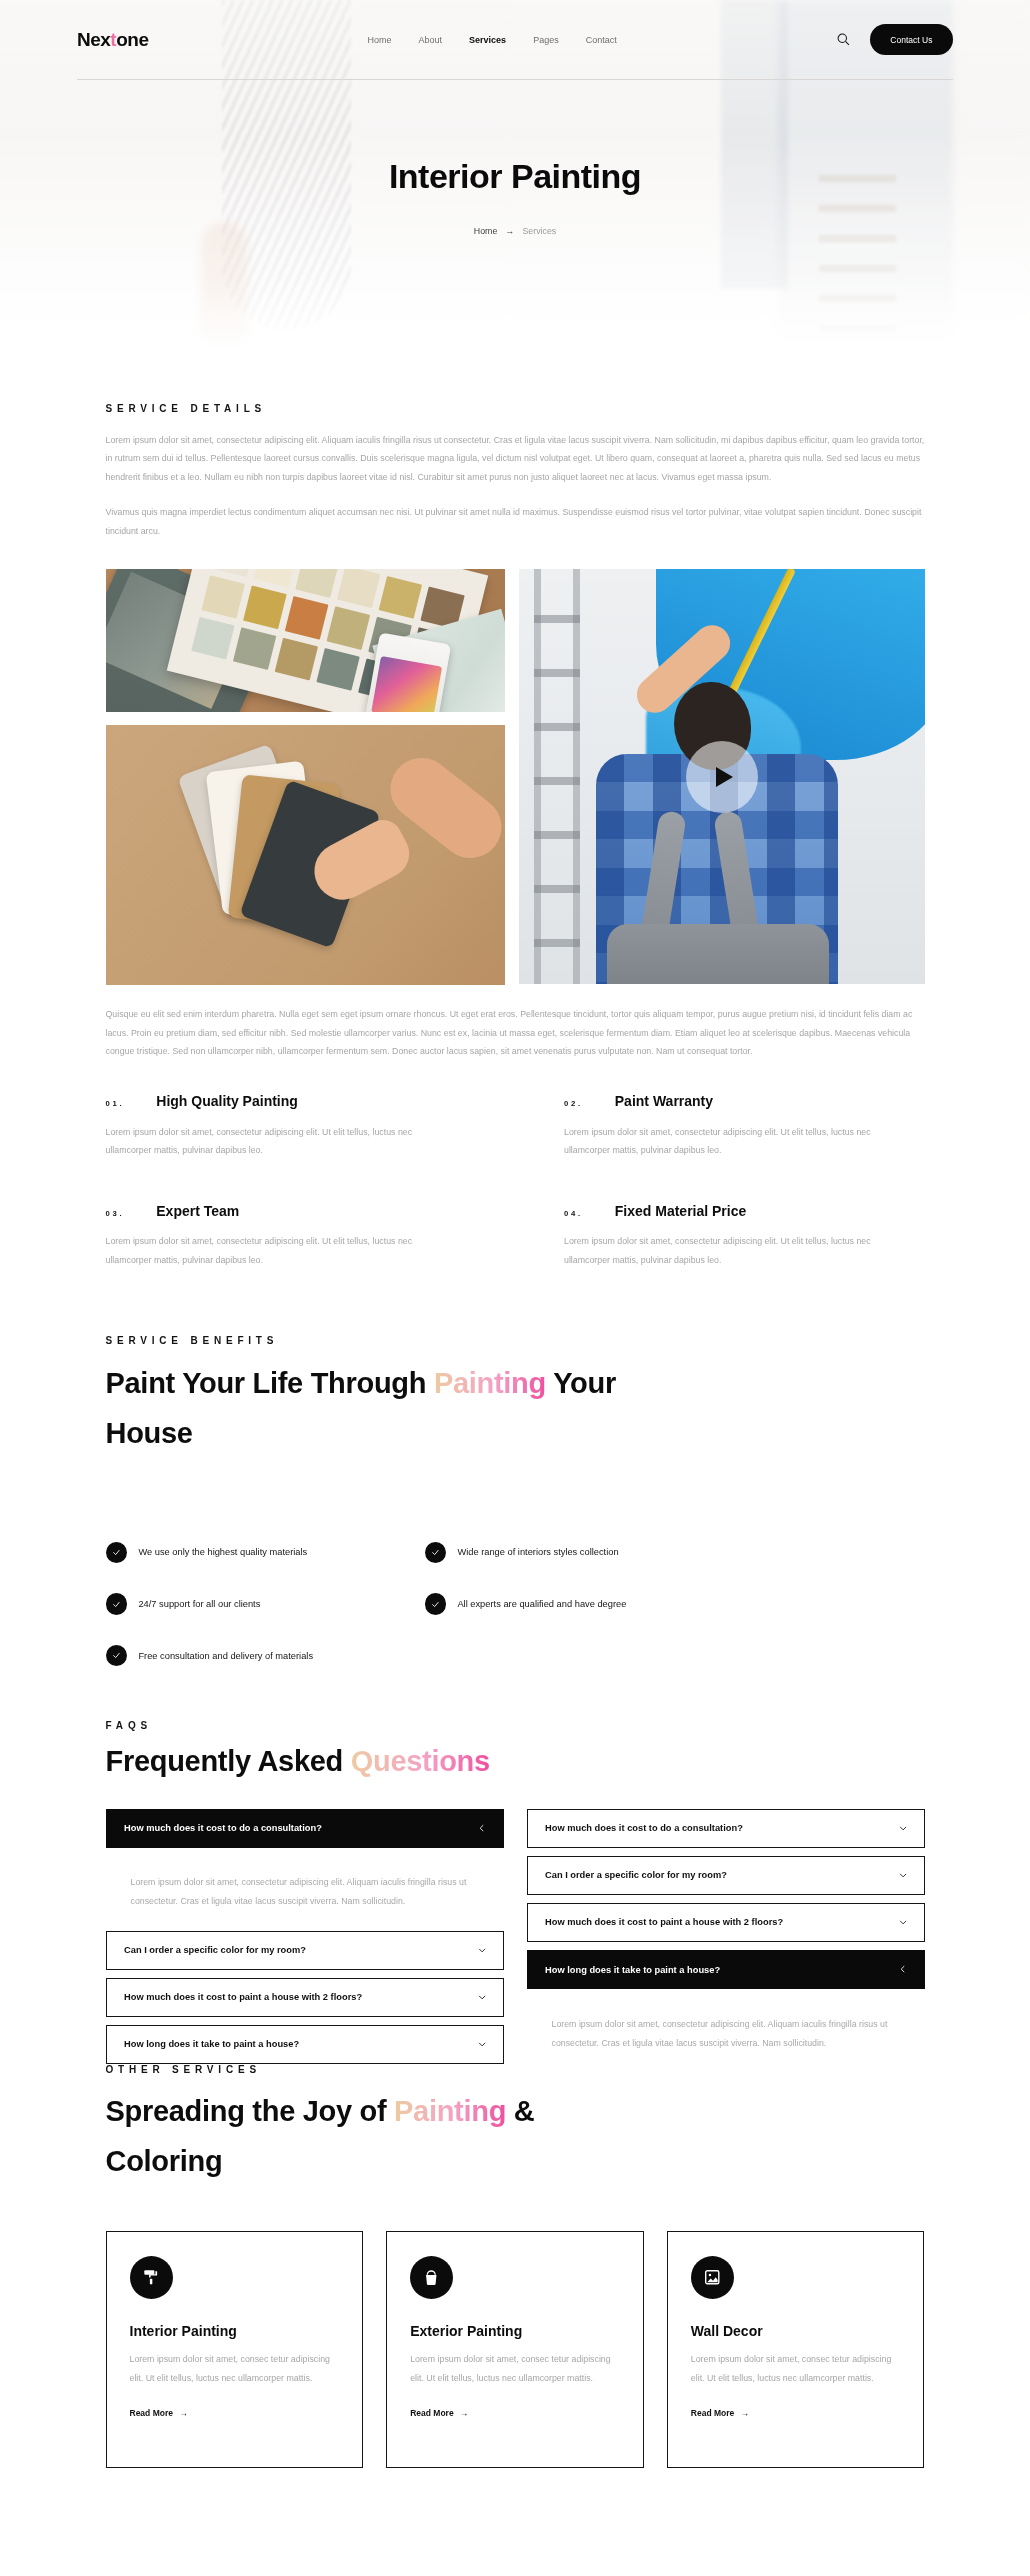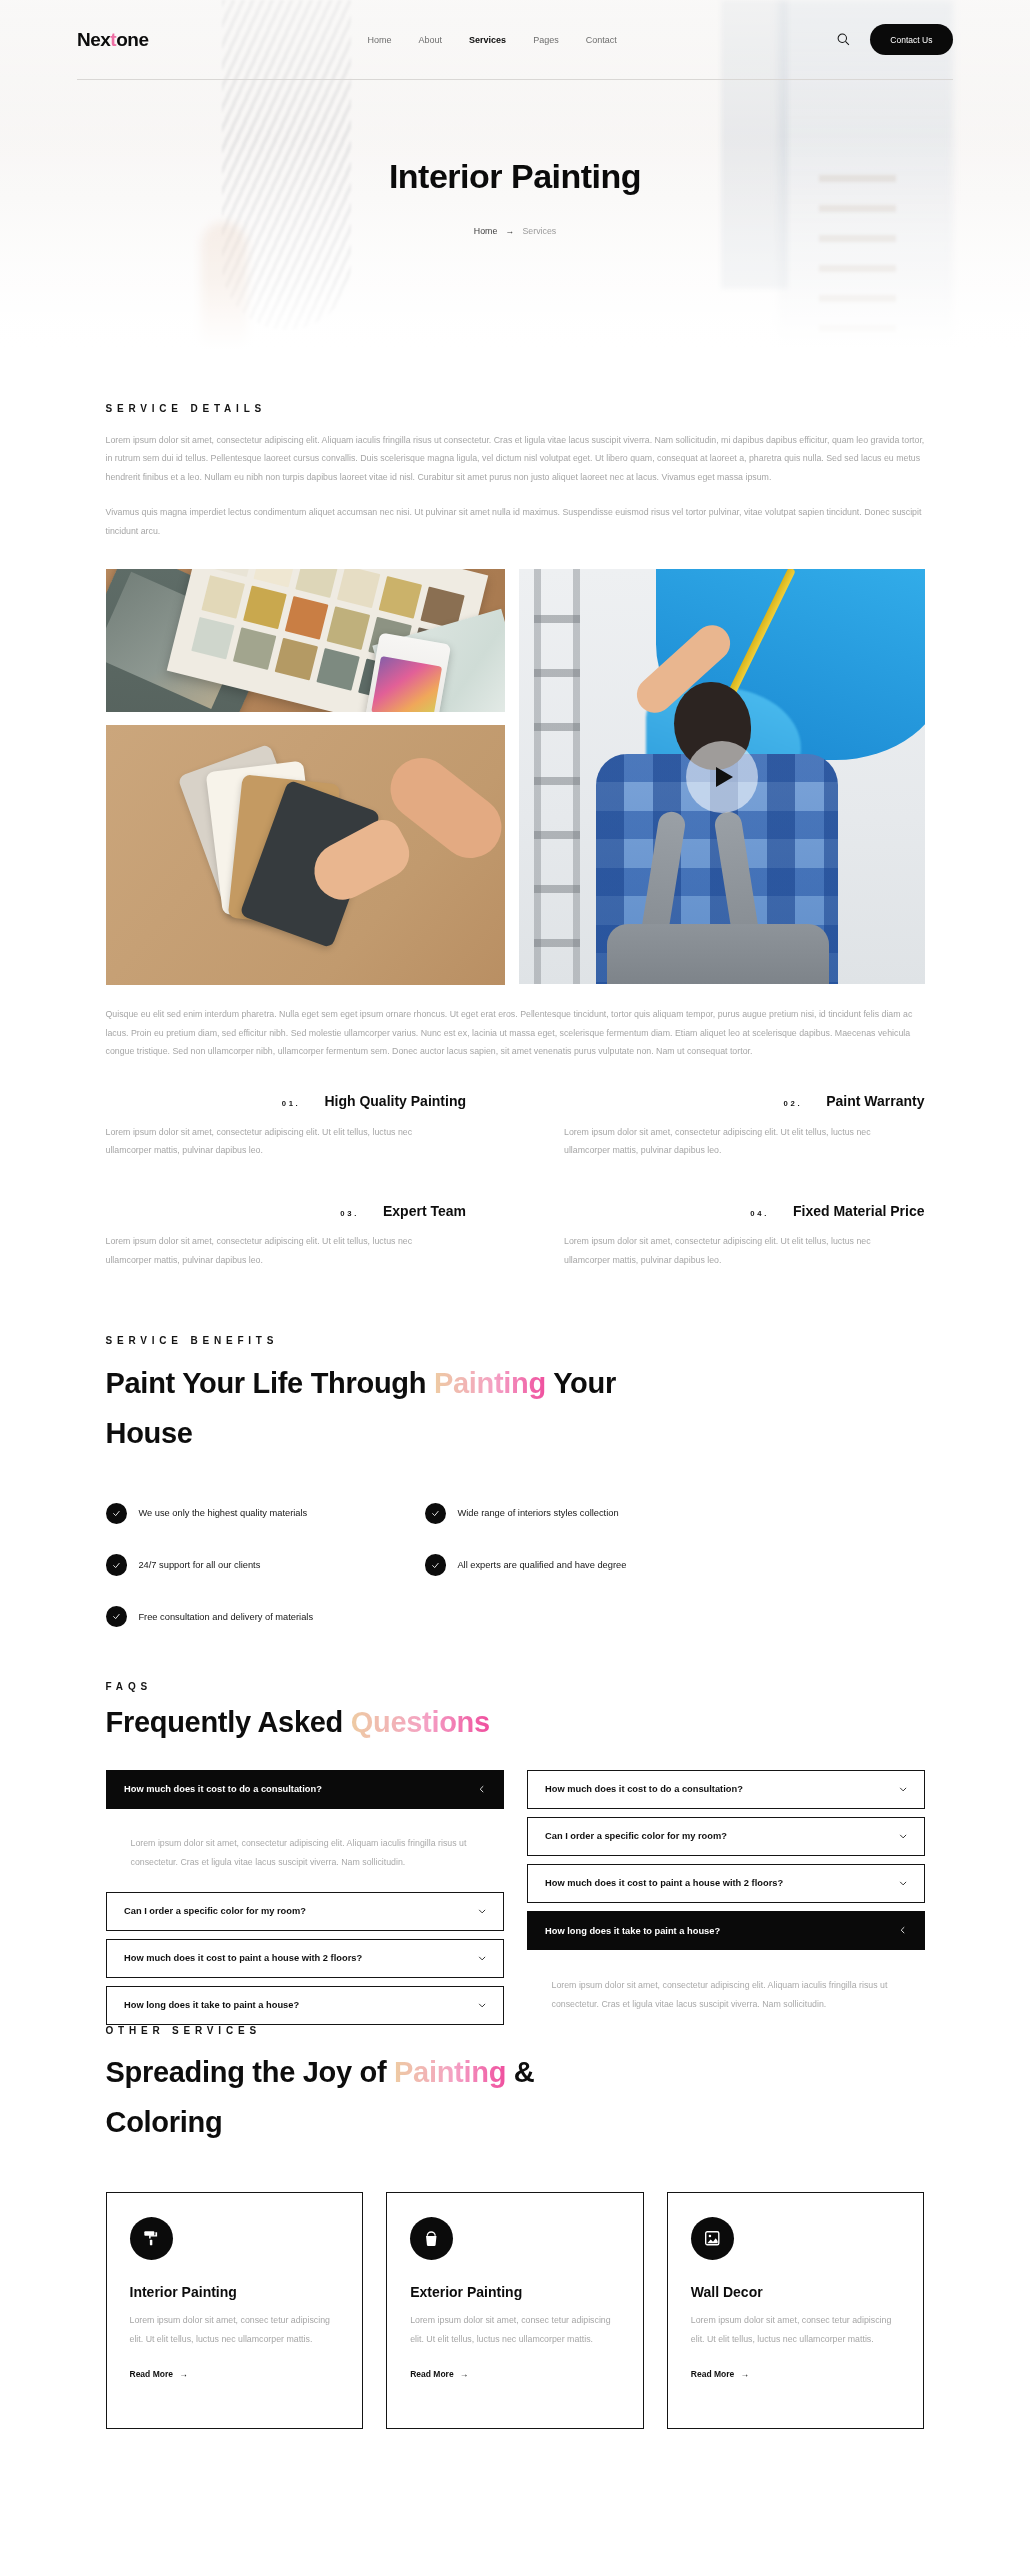--- a/index.html
+++ b/index.html
@@ -120,29 +120,29 @@
       repeating-linear-gradient(180deg, rgba(255,255,255,0) 0 46px, rgba(120,125,130,.5) 46px 54px),
       linear-gradient(90deg, rgba(150,155,160,.55) 0 7.2px, rgba(255,255,255,0) 7.2px 39px, rgba(150,155,160,.55) 39px 46px); }
   .play { position:absolute; z-index:3; left:50%; top:50%; width:72px; height:72px; margin:-36px 0 0 -36px;
           background:rgba(255,255,255,.55); border-radius:50%; display:flex; align-items:center; justify-content:center;
           cursor:pointer; }
   .play i { display:block; width:0; height:0; border-left:17.5px solid #101010;
             border-top:10.8px solid transparent; border-bottom:10.8px solid transparent; margin-left:5.2px; }
 
   
   .features { margin-top:32px; display:grid; grid-template-columns:1fr 1fr; column-gap:98px; row-gap:43px; }
-  .feature-head { display:flex; align-items:baseline; gap:24px;justify-content:flex-end; }
+  .feature-head { display:flex; align-items:baseline; gap:32px; }
   .feature-num { font-size:7.7px; font-weight:600; letter-spacing:.35em; color:#141414; }
   .feature-title { font-size:14px; font-weight:600; color:#0d0d0d; }
   .feature p { margin-top:13.4px; max-width:330px; }
 
   
   .benefits { margin-top:66px; }
   .benefits h2 { margin-top:12.4px; max-width:567px; }
-  .checklist { margin-top:44px; display:grid; grid-template-columns:319px 1fr; row-gap:30px; }
+  .checklist { margin-top:83px; display:grid; grid-template-columns:319px 1fr; row-gap:30px; }
   .check-item { display:flex; align-items:center; gap:11.3px; }
   .check-circle { width:21.6px; height:21.6px; min-width:21.6px; border-radius:50%; background:#0c0c0c;
                   display:flex; align-items:center; justify-content:center; }
   .check-item span.txt { font-size:9.3px; font-weight:500; color:#161616; }
 
   
   .faq { margin-top:54px; }
   .faq h2 { margin-top:12.4px; }
   .faq-cols { margin-top:30px; display:grid; grid-template-columns:1fr 1fr; column-gap:23px; align-items:start; }
   .faq-col { display:flex; flex-direction:column; gap:8.2px; }

